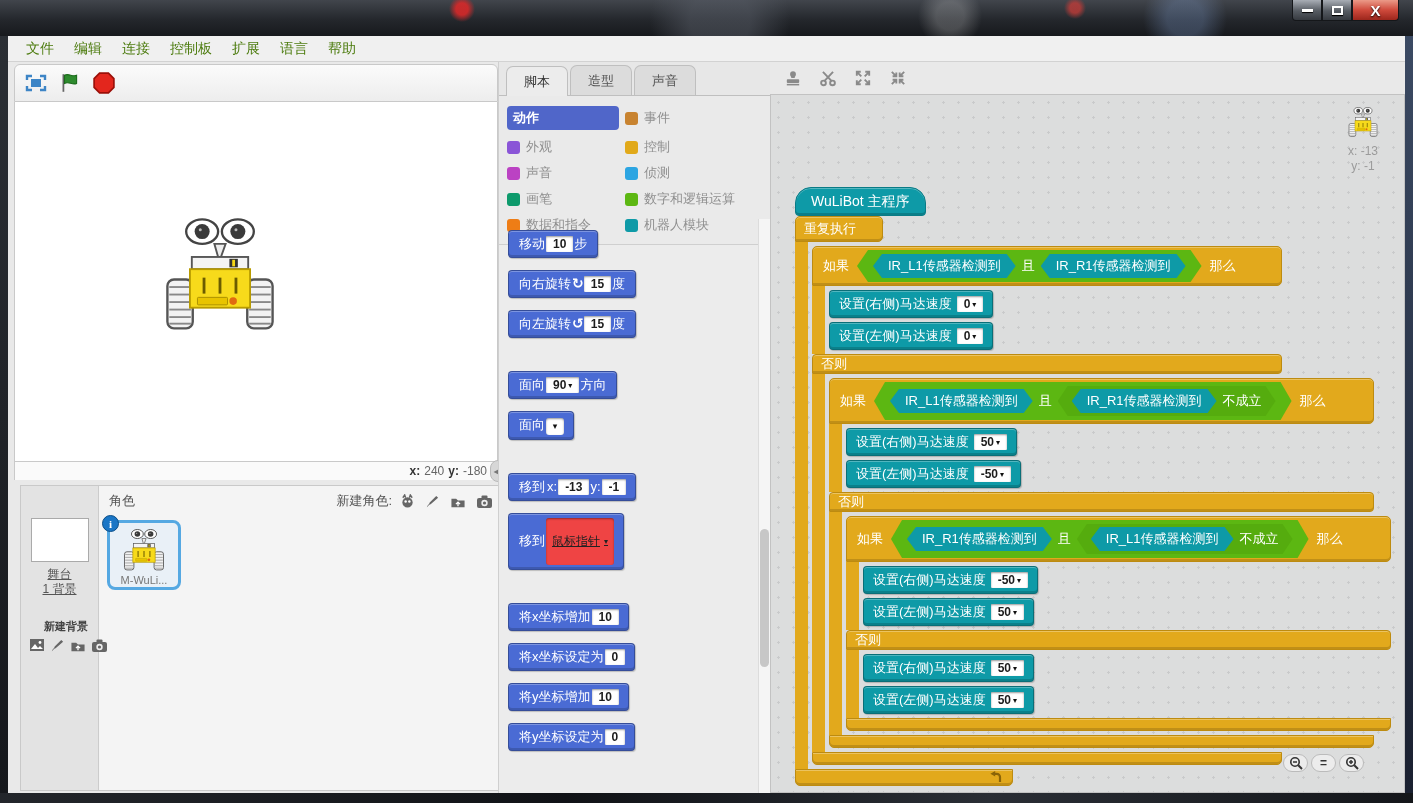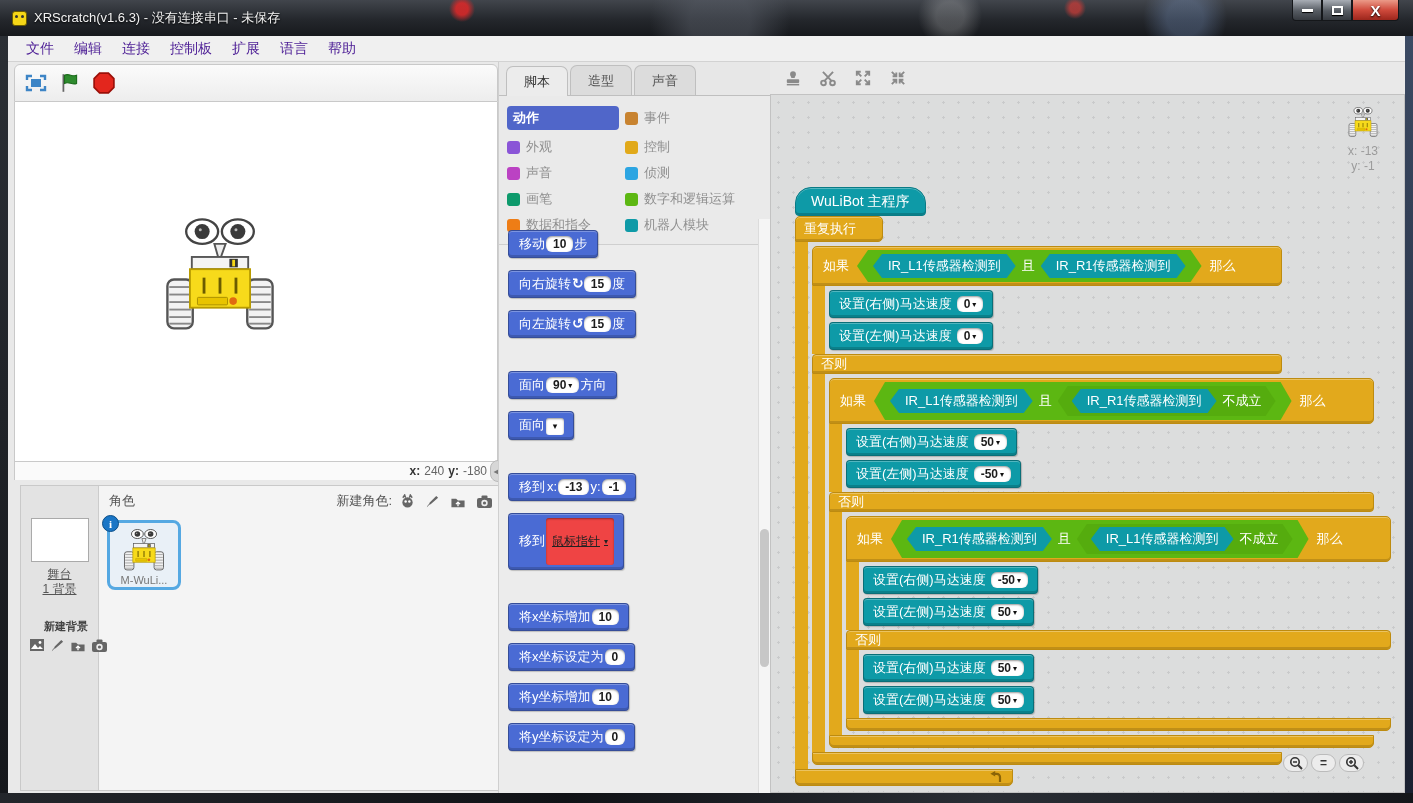--- a/index.html
+++ b/index.html
@@ -28,21 +28,21 @@
   .wb .box{width:11px;height:9px;border:2px solid #fff;box-shadow:0 1px 1px #000;}
   .wb.close{width:47px;background:linear-gradient(#eb9a88,#cf4a3c 50%,#9c261c);border-radius:0 0 4px 0;
     font-weight:bold;font-size:15px;text-shadow:0 1px 2px #000;}
   .edge{position:absolute;background:linear-gradient(180deg,#2b2f35,#15171b);}
   .edge.l{left:0;top:36px;width:8px;height:757px;}
   .edge.r{right:0;top:36px;width:8px;height:757px;background:linear-gradient(180deg,#3b4a63,#1a2030);}
   .edge.b{left:0;bottom:0;width:1413px;height:10px;background:linear-gradient(90deg,#23262b,#101216 40%,#2a2e35 70%,#14161a);}
   
   .menubar{position:absolute;left:8px;top:36px;width:1397px;height:26px;background:#f0f0f0;
     border-bottom:1px solid #d2d2d2;display:flex;align-items:center;padding-left:8px;}
-  .mi{padding:3px 10px;font-size:14px;color:#4c1d95;}
+  .mi{padding:3px 10px;font-size:14px;color:#4d7c0f;}
   
   .main{position:absolute;left:8px;top:62px;width:1397px;height:731px;background:#e9e9e9;}
   
   .stagewrap{position:absolute;left:6px;top:2px;width:484px;}
   .stagehead{height:38px;background:linear-gradient(#fbfbfb,#ededed);border:1px solid #c9c9c9;
     border-radius:6px 6px 0 0;display:flex;align-items:center;padding:0 10px;gap:12px;}
   .stagetitle{flex:1;font-size:16px;color:#5a5a5a;}
   .stagecanvas{height:360px;background:#fff;border:1px solid #c9c9c9;border-top:none;position:relative;overflow:hidden;}
   .stagerobot{position:absolute;left:148px;top:108px;width:114px;height:124px;}
   .coordstrip{height:18px;background:#fafafa;border-left:1px solid #c9c9c9;border-right:1px solid #c9c9c9;
@@ -90,21 +90,21 @@
   .pthumb{position:absolute;left:1px;right:1px;top:54%;height:24%;background:#c7c7c7;border-radius:5px;}
   
   .blk{display:inline-flex;align-items:center;gap:5px;color:#fff;font-size:13px;padding:4px 9px;border-radius:4px;
     border:1px solid rgba(0,0,0,.28);box-shadow:inset 0 1px rgba(255,255,255,.28), inset 0 -2px rgba(0,0,0,.17), 1px 1px 1px rgba(0,0,0,.2);
     white-space:nowrap;}
   .blue{background:#4a6bd4;}
   .teal{background:#0e9aa7;}
   .pblk{margin-bottom:12px;display:block;width:fit-content;}
   .bt{padding:0 1px;}
   .icn{font-size:14px;font-weight:bold;}
-  .n,.dd{background:#fff;color:#1c1c1c;border-radius:6px;padding:1px 7px;font-size:12px;font-weight:bold;
+  .n,.dd{background:#fff;color:#1c1c1c;border-radius:1px;padding:1px 7px;font-size:12px;font-weight:bold;
     box-shadow:inset 0 1px 2px rgba(0,0,0,.4);display:inline-flex;align-items:center;gap:1px;}
   .dd .car{font-size:8px;color:#111;margin-left:1px;}
   .q{background:#fff;border-radius:3px;width:18px;height:17px;display:inline-flex;align-items:center;justify-content:center;
     box-shadow:inset 0 1px 2px rgba(0,0,0,.4);}
   .q .car{font-size:9px;color:#111;}
   .m{background:#ef4444;color:#222;border-radius:3px;padding:15px 6px;font-size:12px;display:inline-flex;align-items:center;gap:4px;
     box-shadow:inset 0 1px 2px rgba(0,0,0,.4);text-decoration:underline;}
   .m .car{font-size:8px;}
   
   .scriptpanel{position:absolute;left:762px;top:0;width:635px;height:731px;}
@@ -139,24 +139,20 @@
   .hexn{display:inline-flex;align-items:center;gap:6px;background:#55ac0e;color:#fff;padding:3px 14px;
     clip-path:polygon(10px 0,calc(100% - 10px) 0,100% 50%,calc(100% - 10px) 100%,10px 100%,0 50%);}
   .hex{background:#0e9aa7;color:#fff;padding:3px 15px;font-size:13px;
     clip-path:polygon(9px 0,calc(100% - 9px) 0,100% 50%,calc(100% - 9px) 100%,9px 100%,0 50%);white-space:nowrap;}
   .kw{padding:0 2px;}
 </style>
 </head>
 <body>
 
 <div class="titlebar">
-  <div class="apptitle">
-    <span class="appicon"></span>
-    <span>XRScratch(v1.6.3) - 没有连接串口 - 未保存</span>
-  </div>
   <div class="winbtns">
     <div class="wb min">
         <span class="bar"></span>
       </div>
     <div class="wb max">
         <span class="box"></span>
       </div>
     <div class="wb close">X</div>
   </div>
 </div>

